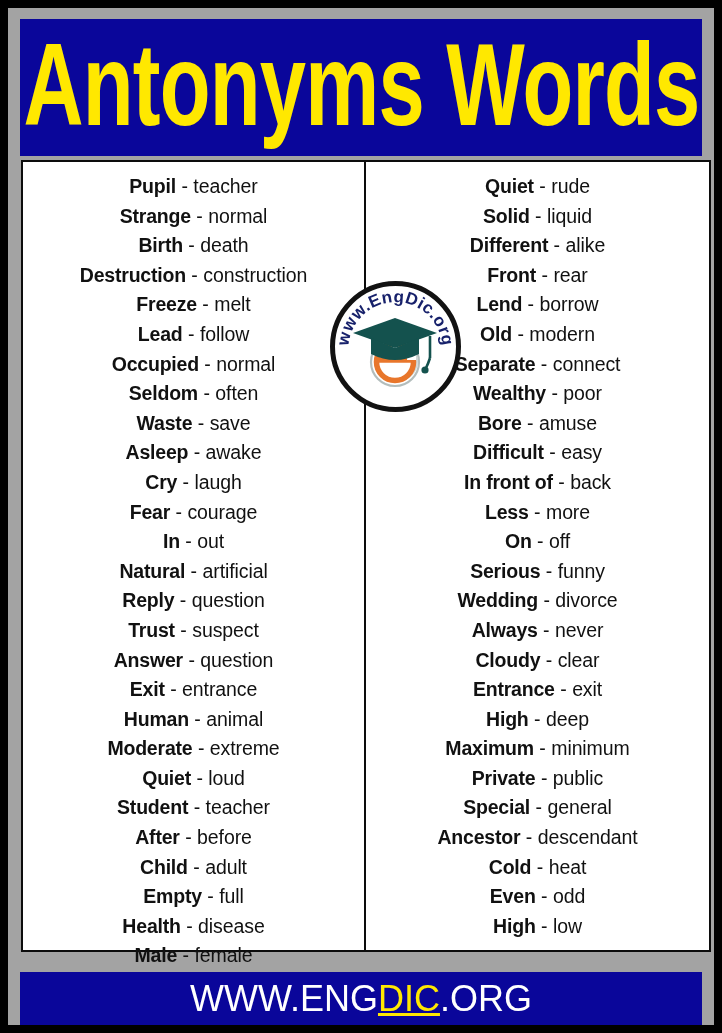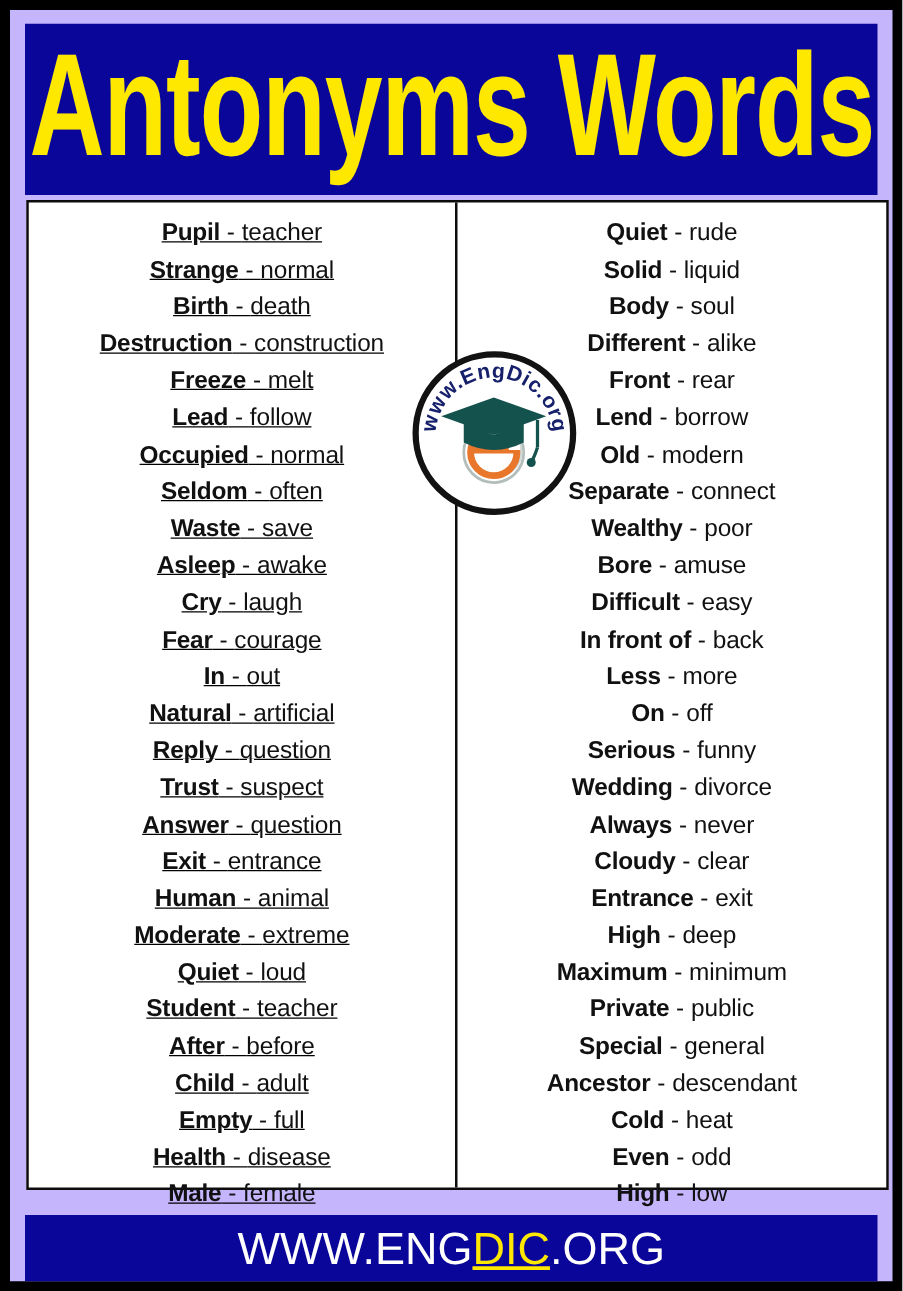--- a/index.html
+++ b/index.html
@@ -12,21 +12,21 @@
     height: 1033px;
     font-family: "Liberation Sans", sans-serif;
     overflow: hidden;
   }
 
   
   #poster {
     position: relative;
     width: 722px;
     height: 1033px;
-    background: #c4b5fd;
+    background: #a3a3a3;
     box-sizing: border-box;
     border: 8px solid #000000;
   }
 
   
   #header-banner {
     position: absolute;
     left: 12px;
     top: 11px;
     width: 682px;
@@ -63,21 +63,20 @@
     display: flex;
   }
   .word-column {
     flex: 1 1 50%;
     position: relative;
     padding-top: 10px;
     box-sizing: border-box;
   }
   #column-left {
     border-right: 2px solid #0c0c0c;
-    text-decoration: underline;
   }
   .word-row {
     height: 29.6px;
     line-height: 29.6px;
     text-align: center;
     white-space: nowrap;
     color: #111111;
     font-size: 19.5px;
     font-family: "Liberation Sans", sans-serif;
     position: relative;
@@ -167,21 +166,20 @@
         <div class="word-row"><span class="word-term">Student</span><span class="word-sep"> - </span><span class="word-antonym">teacher</span></div>
         <div class="word-row"><span class="word-term">After</span><span class="word-sep"> - </span><span class="word-antonym">before</span></div>
         <div class="word-row"><span class="word-term">Child</span><span class="word-sep"> - </span><span class="word-antonym">adult</span></div>
         <div class="word-row"><span class="word-term">Empty</span><span class="word-sep"> - </span><span class="word-antonym">full</span></div>
         <div class="word-row"><span class="word-term">Health</span><span class="word-sep"> - </span><span class="word-antonym">disease</span></div>
         <div class="word-row"><span class="word-term">Male</span><span class="word-sep"> - </span><span class="word-antonym">female</span></div>
       </div>
     <div class="word-column" id="column-right">
         <div class="word-row"><span class="word-term">Quiet</span><span class="word-sep"> - </span><span class="word-antonym">rude</span></div>
         <div class="word-row"><span class="word-term">Solid</span><span class="word-sep"> - </span><span class="word-antonym">liquid</span></div>
-        <div class="word-row"><span class="word-term">Body</span><span class="word-sep"> - </span><span class="word-antonym">soul</span></div>
         <div class="word-row"><span class="word-term">Different</span><span class="word-sep"> - </span><span class="word-antonym">alike</span></div>
         <div class="word-row"><span class="word-term">Front</span><span class="word-sep"> - </span><span class="word-antonym">rear</span></div>
         <div class="word-row"><span class="word-term">Lend</span><span class="word-sep"> - </span><span class="word-antonym">borrow</span></div>
         <div class="word-row"><span class="word-term">Old</span><span class="word-sep"> - </span><span class="word-antonym">modern</span></div>
         <div class="word-row"><span class="word-term">Separate</span><span class="word-sep"> - </span><span class="word-antonym">connect</span></div>
         <div class="word-row"><span class="word-term">Wealthy</span><span class="word-sep"> - </span><span class="word-antonym">poor</span></div>
         <div class="word-row"><span class="word-term">Bore</span><span class="word-sep"> - </span><span class="word-antonym">amuse</span></div>
         <div class="word-row"><span class="word-term">Difficult</span><span class="word-sep"> - </span><span class="word-antonym">easy</span></div>
         <div class="word-row"><span class="word-term">In front of</span><span class="word-sep"> - </span><span class="word-antonym">back</span></div>
         <div class="word-row"><span class="word-term">Less</span><span class="word-sep"> - </span><span class="word-antonym">more</span></div>

